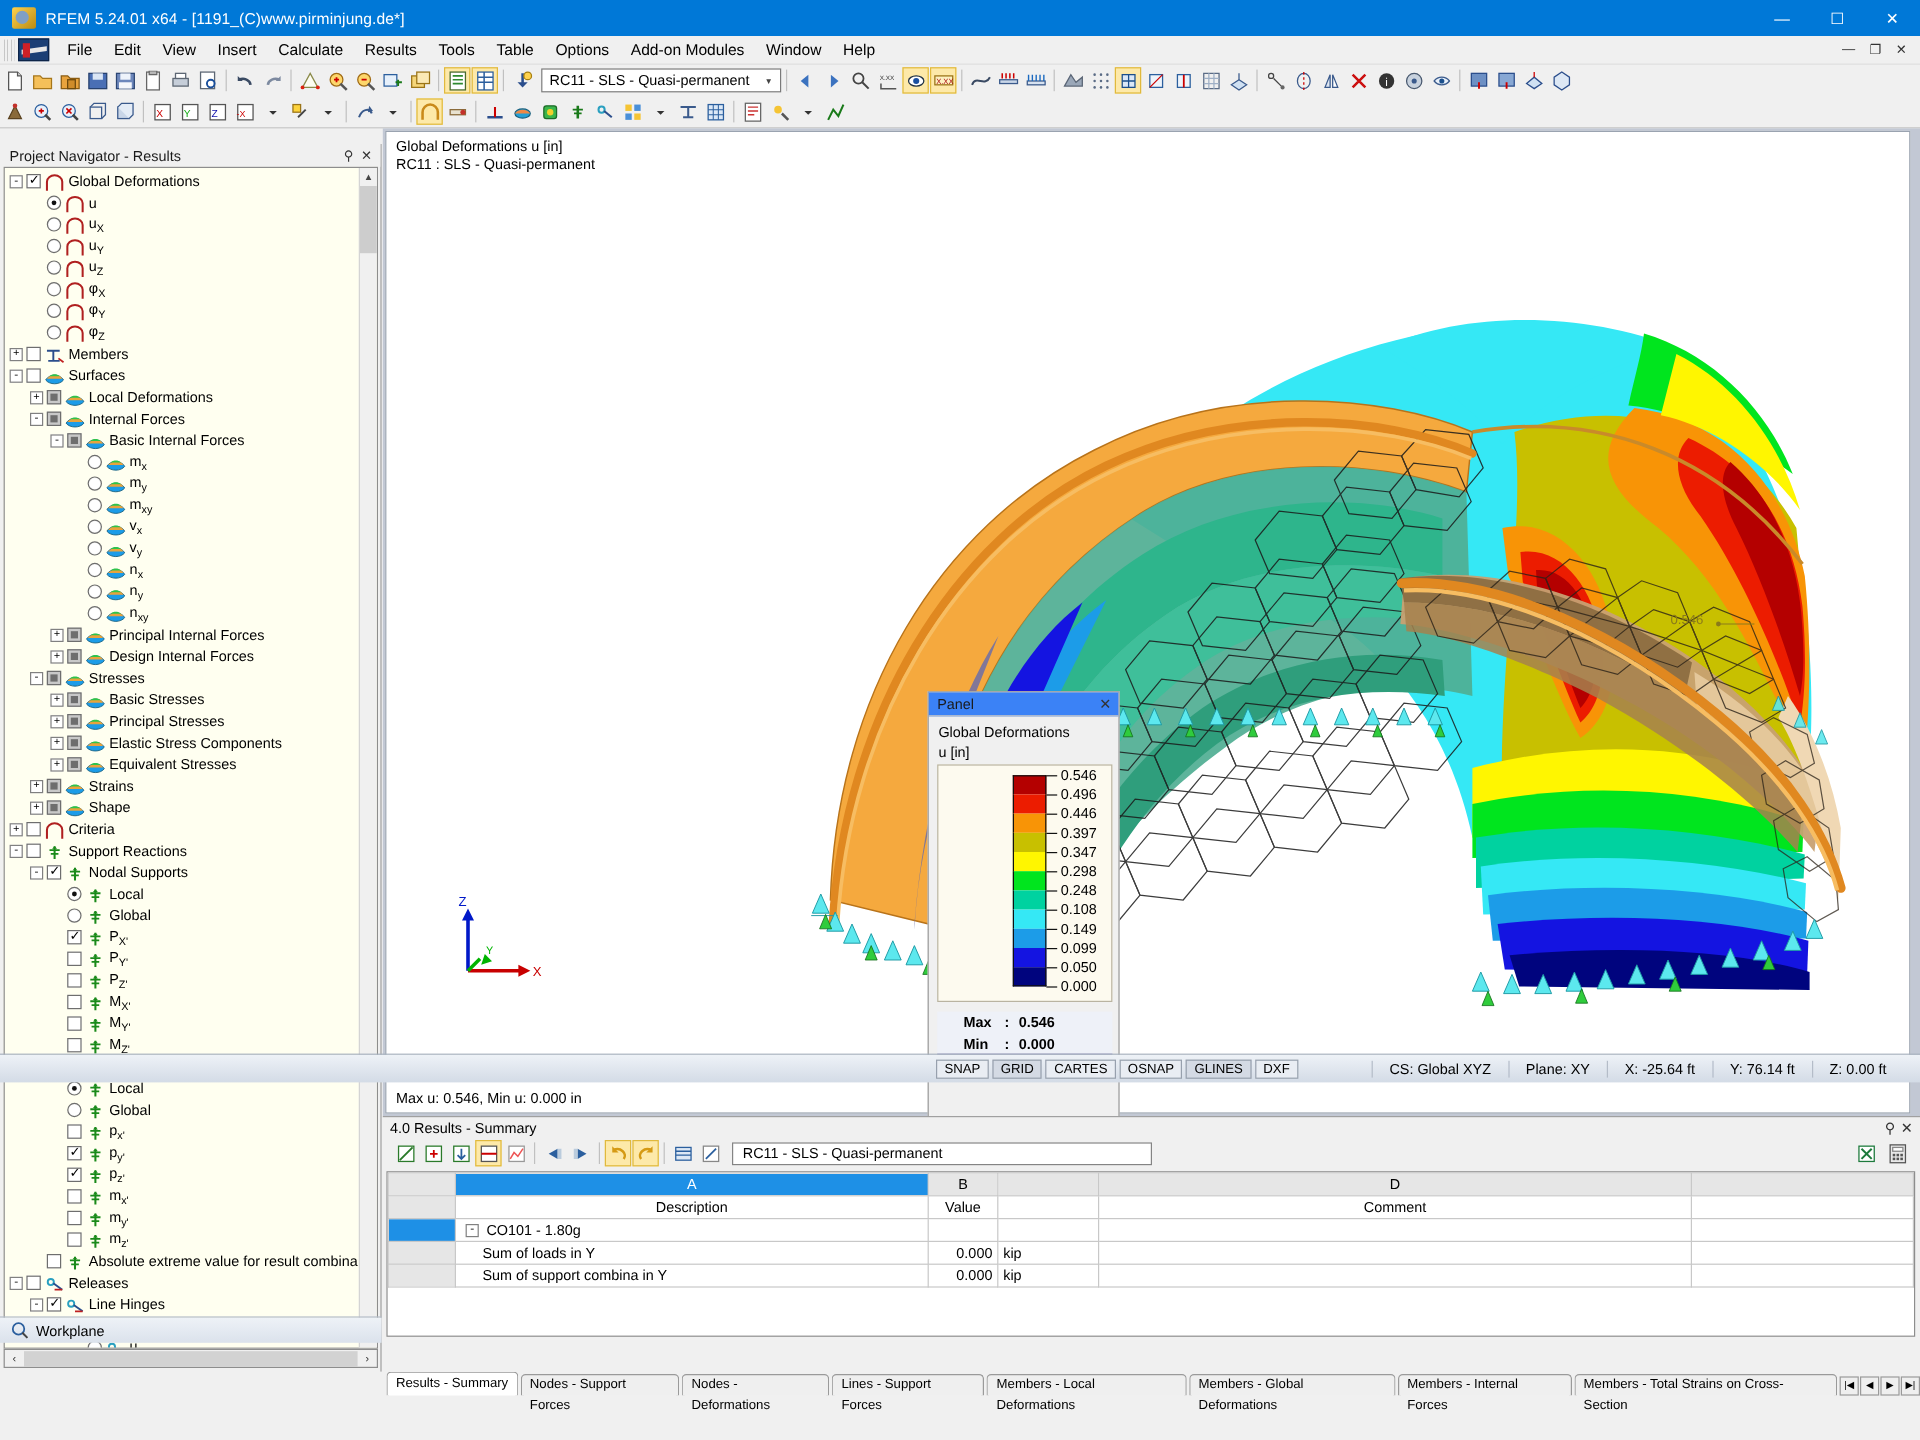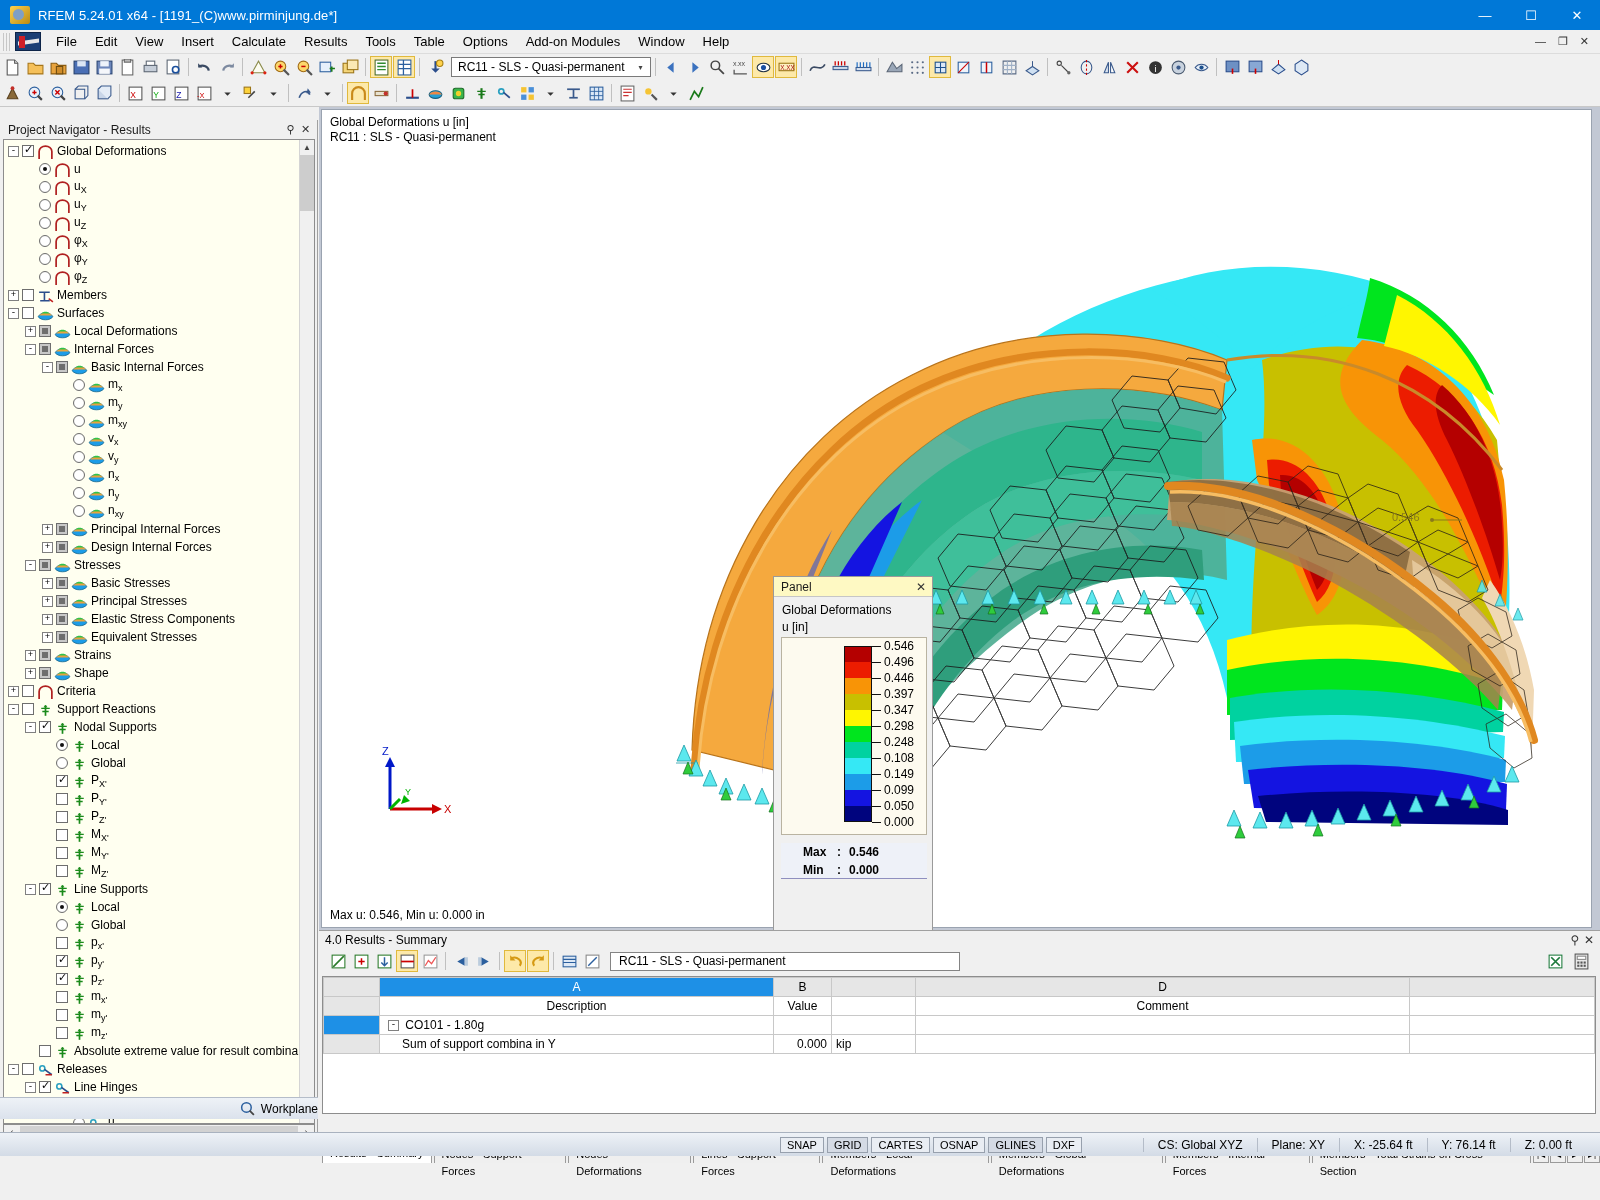--- a/index.html
+++ b/index.html
@@ -1,21 +1,21 @@
 <!DOCTYPE html>
 <html><head>
 <meta charset="utf-8">
 <style>
   * { box-sizing: border-box; margin: 0; padding: 0; }
   html, body {
     width: 1600px; height: 1200px; overflow: hidden;
     font-family: "Liberation Sans", sans-serif; font-size: 12px;
     background: #f0f0f0; color: #000;
   }
-  #app { position: relative; width: 1600px; height: 1156px; }
+  #app { position: relative; width: 1600px; height: 902px; }
 
   
   .titlebar {
     position: absolute; top: 0; left: 0; width: 1600px; height: 30px;
     background: #0078d7; color: #fff; display: flex; align-items: center;
   }
   .titlebar .ticon {
     width: 20px; height: 18px; margin: 0 8px 0 10px;
     background: linear-gradient(135deg,#ffd24d,#b98a12);
     border-radius: 2px; position: relative; flex: 0 0 auto;
@@ -147,21 +147,21 @@
     background: #fff; border: 1px solid #9aa3b0; overflow: hidden;
   }
   .vlabel { position: absolute; font-size: 12px; color: #000; white-space: pre; }
   .vaxis { position: absolute; left: 50px; top: 637px; width: 90px; height: 75px; }
 
   
   .panel {
     position: absolute; left: 773px; top: 576px; width: 160px; height: 503px;
     background: #f0f0f0; border: 1px solid #9a9a9a;
   }
-  .panel-hd { height: 20px; background: #fef9c3; display: flex; align-items: center;
+  .panel-hd { height: 20px; background: #3b82f6; display: flex; align-items: center;
     padding: 0 4px 0 7px; border-bottom: 1px solid #c6c6c6; }
   .panel-hd .t { flex: 1; font-size: 12px; color: #1a1a1a; }
   .panel-hd .x { width: 14px; text-align: center; font-size: 12px; color: #333; }
   .panel-sub { padding: 5px 0 0 8px; font-size: 12px; line-height: 16px; }
   .legendbox {
     position: absolute; left: 7px; top: 60px; width: 146px; height: 198px;
     background: #fdfaef; border: 1px solid #b9b3a1;
   }
   .swatches { position: absolute; left: 62px; top: 8px; width: 28px; }
   .sw { width: 28px; height: 16px; border-left: 1px solid #111; border-right: 1px solid #111; }
@@ -239,21 +239,21 @@
   }
   .status .wp { padding-left: 8px; width: 300px; }
   .status .sgrp { display: flex; gap: 3px; margin-left: 480px; }
   .sbtn { padding: 1px 6px; background: #e9edf3; border: 1px solid #97a0ad; font-size: 11px; }
   .sbtn.act { background: #d4dae4; }
   .status .sright { margin-left: auto; display: flex; gap: 0; padding-right: 14px; }
   .status .sright div { padding: 0 14px; border-left: 1px solid #b4bcc8; }
   .wpbar {
     position: absolute; left: 0; bottom: 24px; width: 318px; height: 22px;
     background: linear-gradient(#eef2f7,#dbe2ec); border-top: 1px solid #b5bdc9;
-    display: flex; align-items: center; padding-left: 8px; font-size: 12px; justify-content: flex-end;
+    display: flex; align-items: center; padding-left: 8px; font-size: 12px;
   }
 </style>
 </head>
 <body>
 <div id="app">
 
 <div class="titlebar">
   <div class="ticon"></div>
   <div class="ttext">RFEM 5.24.01 x64 - [1191_(C)www.pirminjung.de*]</div>
   <div class="winbtns">
@@ -2078,20 +2078,28 @@
           <span class="expander" style="display:inline-block;vertical-align:middle;">-</span>
           <span>CO101 - 1.80g</span>
         </td>
         <td class="cellv"></td>
         <td class="cellu"></td>
         <td></td>
         <td></td>
       </tr>
       <tr>
         <td class="rowhd"></td>
+        <td class="celld">Sum of loads in Y</td>
+        <td class="cellv">0.000</td>
+        <td class="cellu">kip</td>
+        <td></td>
+        <td></td>
+      </tr>
+      <tr>
+        <td class="rowhd"></td>
         <td class="celld">Sum of support combina in Y</td>
         <td class="cellv">0.000</td>
         <td class="cellu">kip</td>
         <td></td>
         <td></td>
       </tr>
     </tbody>
         </table>
   </div>
 </div>

